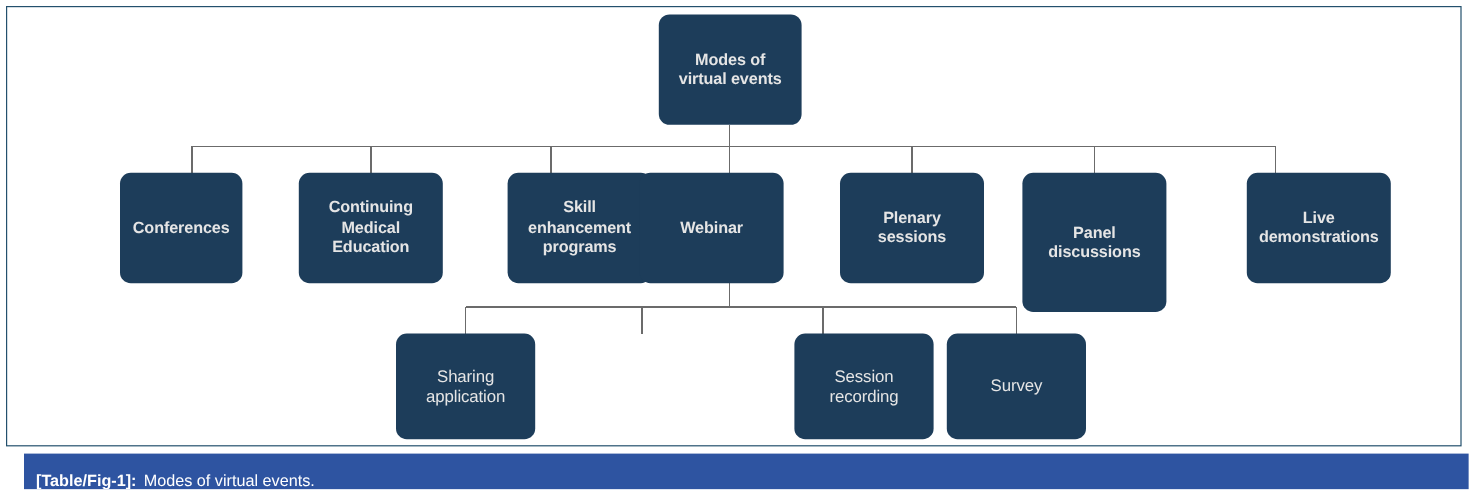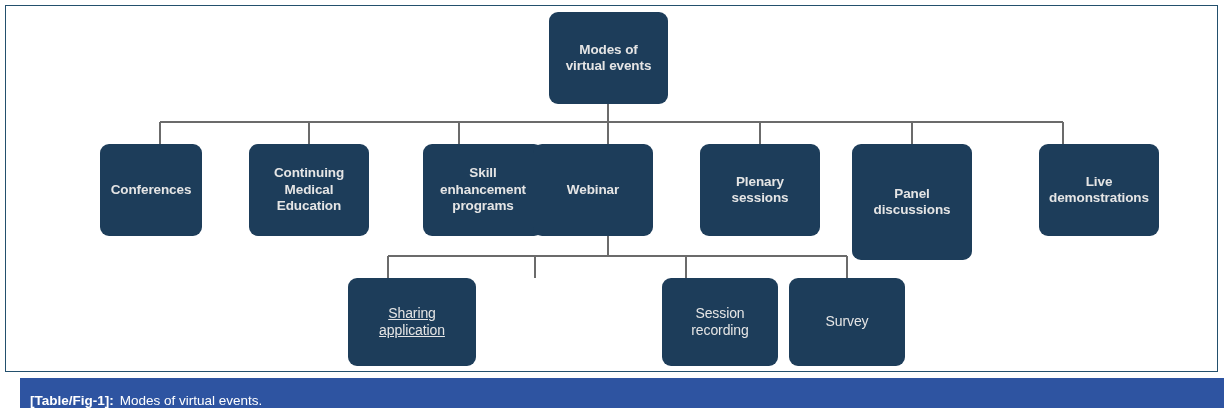--- a/index.html
+++ b/index.html
@@ -157,21 +157,21 @@
   </div>
   <div class="node level-2" style="left:852px; top:144px; width:120px; height:116px;">
     <span class="node-label">Panel
 discussions</span>
   </div>
   <div class="node level-2" style="left:1003px; top:144px; width:120px; height:92px;margin-left:36px;">
     <span class="node-label">Live
 demonstrations</span>
   </div>
 
-  <div class="node level-3" style="left:348px; top:278px; width:128px; height:88px;text-decoration:underline;">
+  <div class="node level-3" style="left:330px; top:278px; width:116px; height:88px;">
     <span class="node-label">Sharing
 application</span>
   </div>
   <div class="node level-3" style="left:662px; top:278px; width:116px; height:88px;">
     <span class="node-label">Session
 recording</span>
   </div>
   <div class="node level-3" style="left:789px; top:278px; width:116px; height:88px;">
     <span class="node-label">Survey</span>
   </div>

